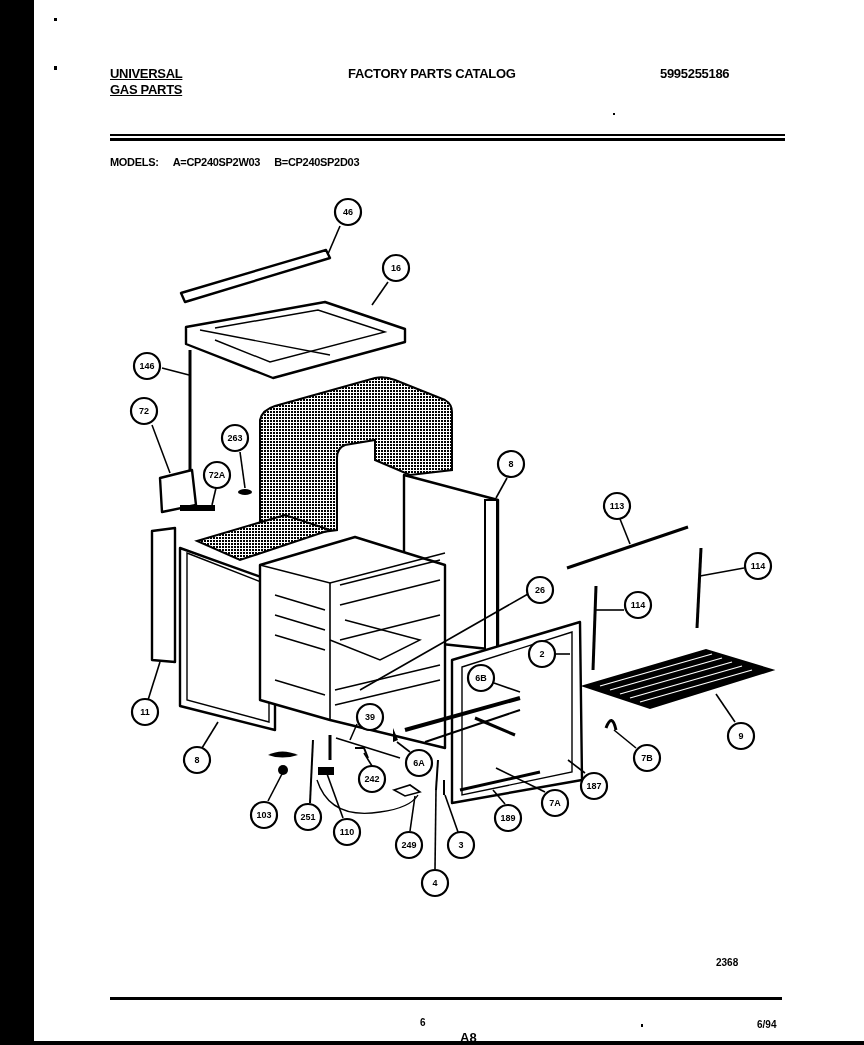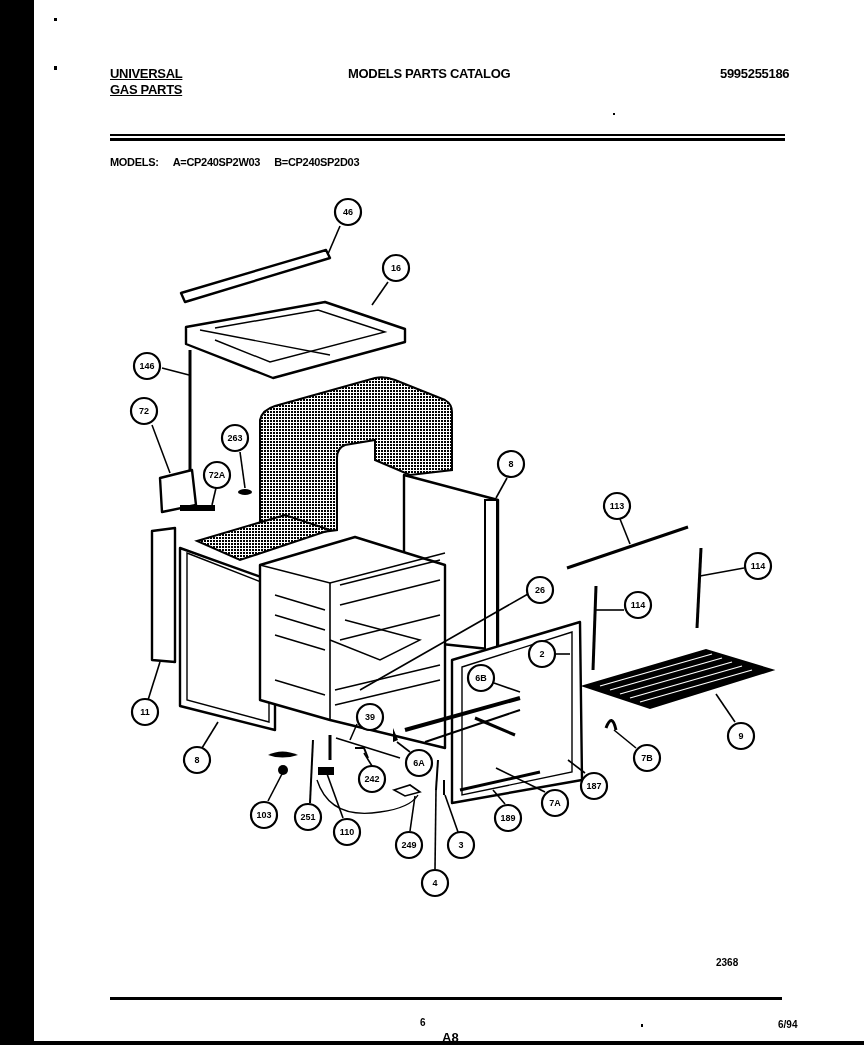--- a/index.html
+++ b/index.html
@@ -21,22 +21,22 @@
 </style>
 </head>
 <body>
 
 <div class="scan-edge"></div>
 
 <div class="hdr" style="left:110px; top:66px;text-decoration:underline;">
   <div>UNIVERSAL</div>
   <div>GAS PARTS</div>
 </div>
-<div class="hdr" style="left:348px; top:66px;">MODELS PARTS CATALOG</div>
-<div class="hdr" style="left:720px; top:66px;text-align:right;">5995255186</div>
+<div class="hdr" style="left:348px; top:66px;">FACTORY PARTS CATALOG</div>
+<div class="hdr" style="left:660px; top:66px;text-align:right;">5995255186</div>
 
 <div class="dot" style="left:54px; top:18px; width:3px; height:3px;"></div>
 <div class="dot" style="left:54px; top:66px; width:3px; height:4px;"></div>
 <div class="dot" style="left:613px; top:113px; width:2px; height:2px;"></div>
 
 <div class="rule" style="left:110px; top:134px; width:675px; height:2px;"></div>
 <div class="rule" style="left:110px; top:138px; width:675px; height:3px;"></div>
 
 <div class="models"><span>MODELS:</span><span>A=CP240SP2W03</span><span>B=CP240SP2D03</span></div>
 
@@ -298,17 +298,17 @@
       <circle cx="435" cy="883" r="13"></circle>
       <text x="435" y="883">4</text>
     </g>
 </svg>
 
 <div class="footer-txt" style="left:716px; top:957px;">2368</div>
 
 <div class="rule" style="left:110px; top:997px; width:672px; height:3px;"></div>
 
 <div class="footer-txt" style="left:420px; top:1017px;">6</div>
-<div class="footer-txt" style="left:442px; top:1030px; font-size:13px;">A8</div>
-<div class="footer-txt" style="left:778px; top:1019px;">6/94</div>
+<div class="footer-txt" style="left:460px; top:1030px; font-size:13px;">A8</div>
+<div class="footer-txt" style="left:757px; top:1019px;">6/94</div>
 <div class="dot" style="left:641px; top:1024px; width:2px; height:3px;"></div>
 
 <div class="rule" style="left:34px; top:1041px; width:830px; height:4px;"></div>
 
 </body></html>

